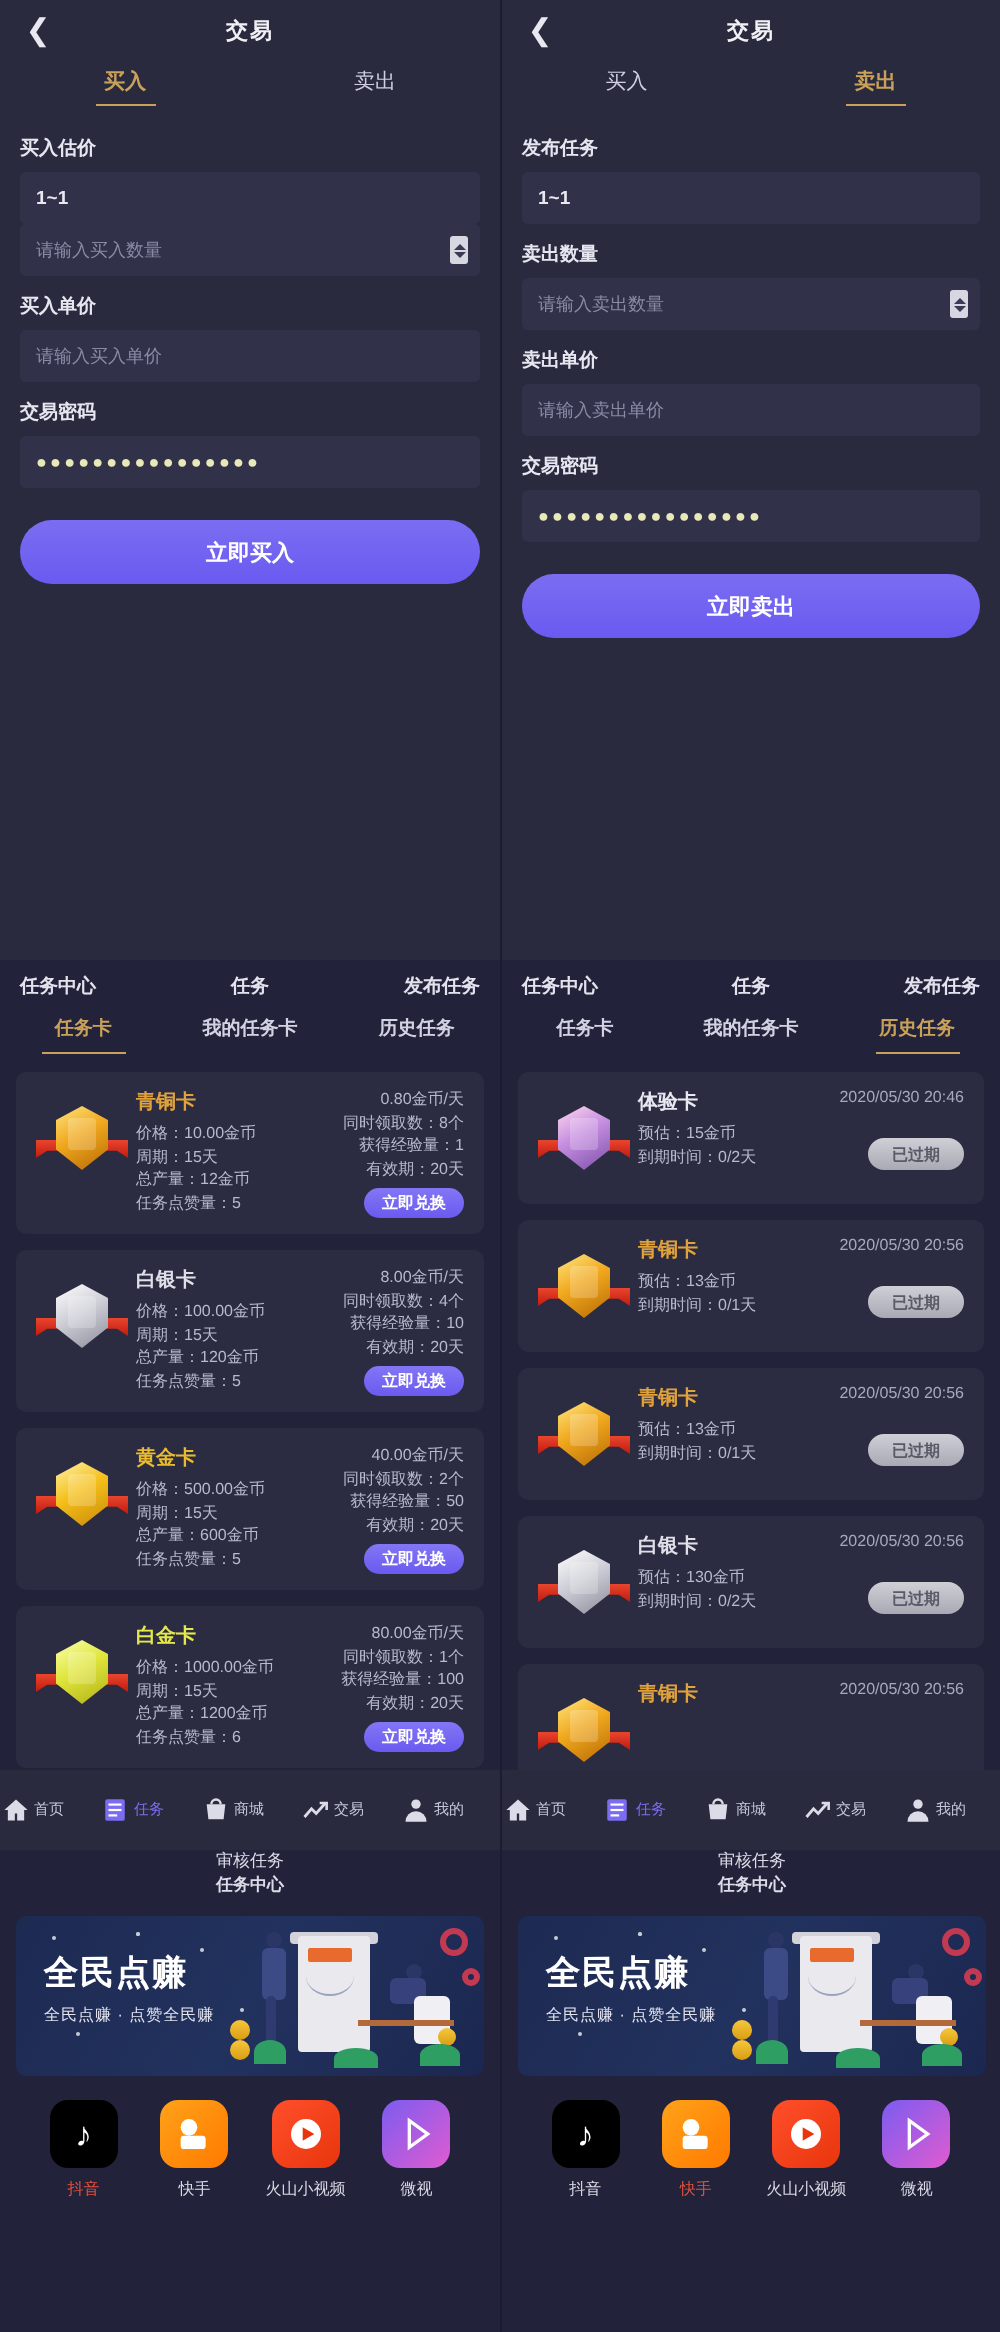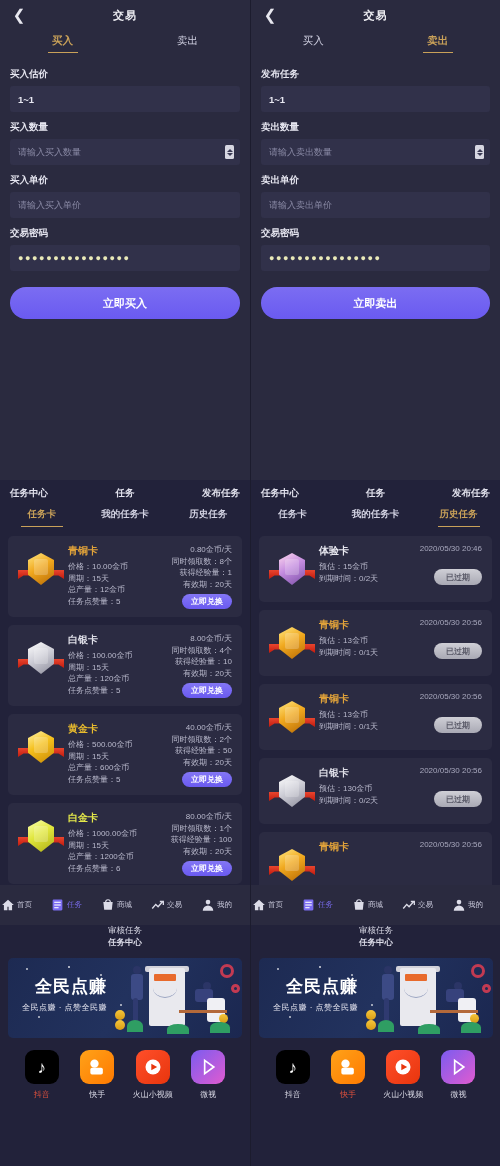--- a/index.html
+++ b/index.html
@@ -143,21 +143,20 @@
   .subbar .s-r { flex: 0 0 auto; font-size: 8.5px; color: #dcdce8; }
 
   
   .ban-row { display: flex; width: 500px; height: 216px; }
   .ban-panel { width: 250px; height: 216px; background: #22223a; position: relative; padding: 8px 8px 0 8px; }
   .ban-panel.right { border-left: 1px solid #1c1c2e; }
 
   .banner {
     position: relative; width: 234px; height: 80px; border-radius: 5px; overflow: hidden;
     background: linear-gradient(120deg, #1d2a52 0%, #22325e 50%, #1b2750 100%);
-    text-align: right;
   }
   .banner .star { position: absolute; background: #fff; border-radius: 50%; opacity: .75; }
   .ban-txt { position: absolute; left: 14px; top: 20px; }
   .ban-t1 { font-size: 17px; font-weight: bold; color: #ffffff; letter-spacing: 1px; line-height: 18px; }
   .ban-t2 { font-size: 8px; color: #e4e4ef; margin-top: 6px; letter-spacing: .5px; }
   .ban-art { position: absolute; right: 0; top: 0; width: 135px; height: 80px; }
   .art-board { position: absolute; left: 42px; top: 10px; width: 36px; height: 58px; background: #e9e9ee; border-radius: 2px; }
   .art-board-top { position: absolute; left: 38px; top: 8px; width: 44px; height: 6px; background: #d2d2da; border-radius: 2px; }
   .art-chip { position: absolute; left: 47px; top: 16px; width: 22px; height: 7px; background: #e86a2c; border-radius: 1px; }
   .art-curve { position: absolute; left: 46px; top: 30px; width: 24px; height: 10px; border-bottom: 1.5px solid #9aa4c0; border-radius: 0 0 50% 50%/0 0 100% 100%; }
@@ -194,21 +193,20 @@
       </div>
       <div class="tp-tabs">
         <div class="tp-tab active">买入</div>
         <div class="tp-tab">卖出</div>
       </div>
       <div class="tp-body">
         <div class="fld-label">买入估价</div>
         <div class="fld-box">
           <span class="fld-val">1~1</span>
         </div>
-        <div class="fld-label">买入数量</div>
         <div class="fld-box">
           <span class="fld-ph">请输入买入数量</span>
           <span class="stepper">
               <i class="up"></i>
               <i class="dn"></i>
             </span>
         </div>
         <div class="fld-label">买入单价</div>
         <div class="fld-box">
           <span class="fld-ph">请输入买入单价</span>

